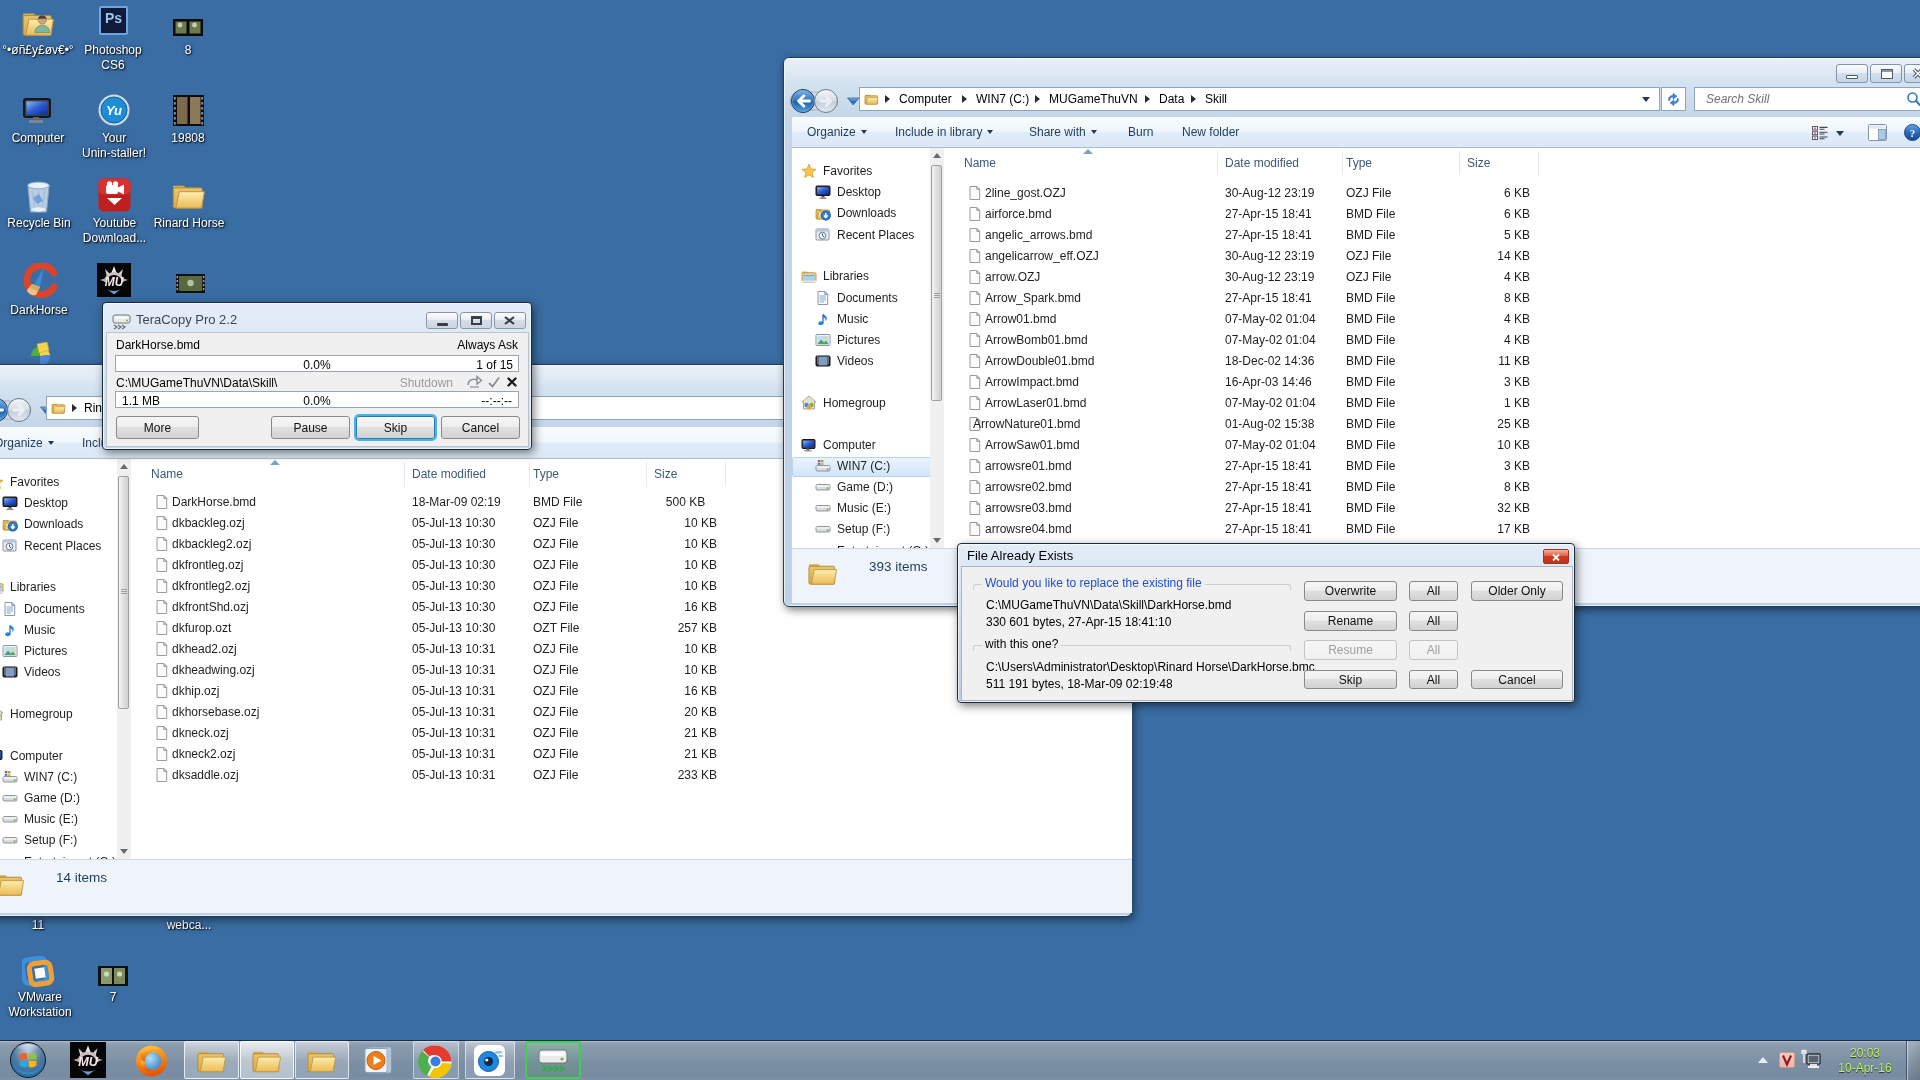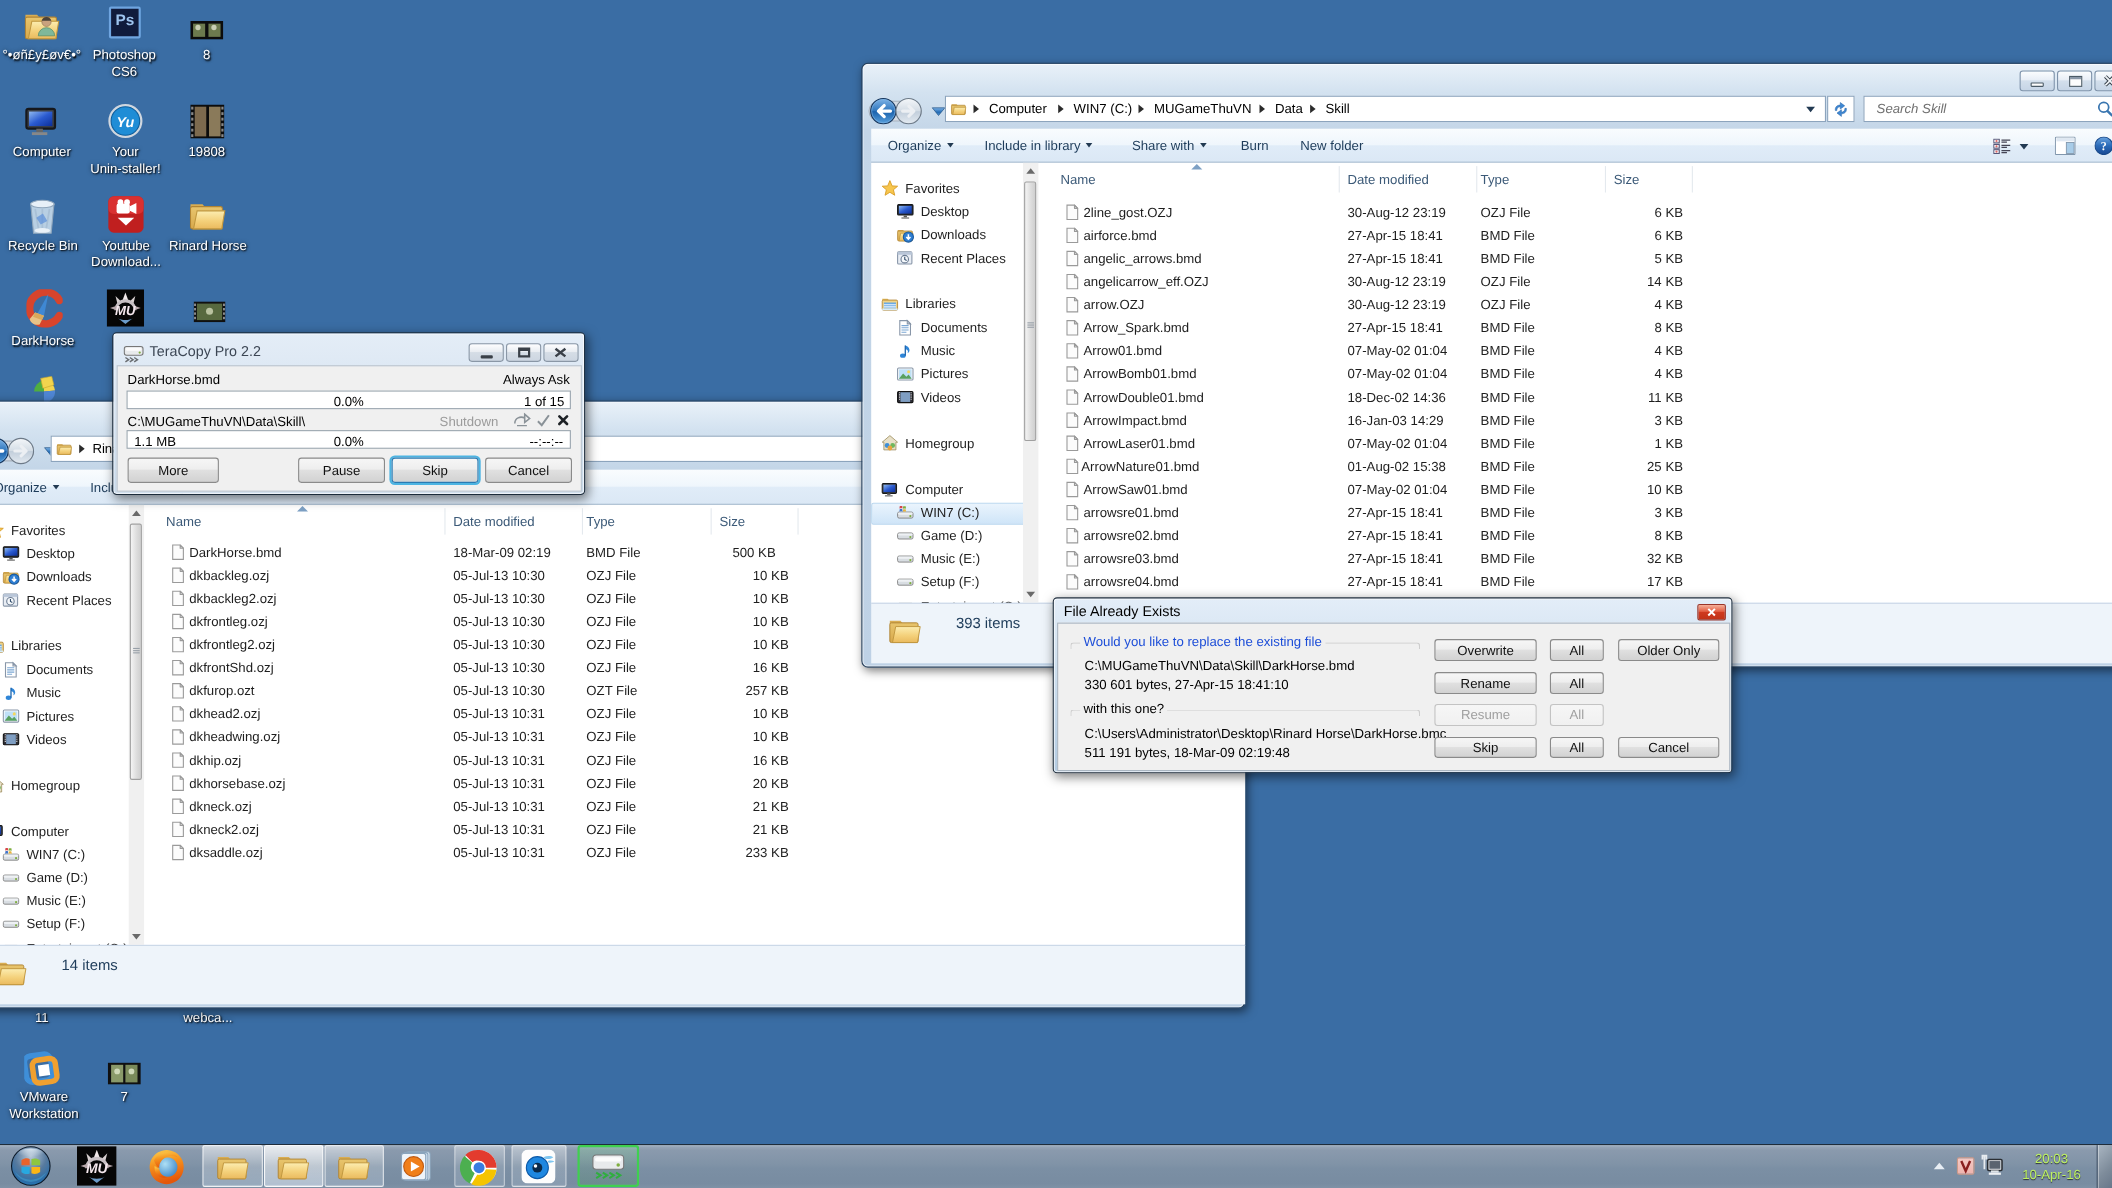--- a/index.html
+++ b/index.html
@@ -801,38 +801,38 @@
         <span class="abs" style="left:38px;top:3px">ArrowDouble01.bmd</span>
         <span class="abs" style="left:278px;top:3px">18-Dec-02 14:36</span>
         <span class="abs" style="left:399px;top:3px">BMD File</span>
         <span class="abs" style="left:520px;top:3px;width:63px;text-align:right">11 KB</span>
       </div>
 <div class="row" style="left:155px;top:224px;width:640px;">
         <svg class="abs" style="left:20px;top:2px" width="16" height="16">
           <use href="#file16"></use>
         </svg>
         <span class="abs" style="left:38px;top:3px">ArrowImpact.bmd</span>
-        <span class="abs" style="left:278px;top:3px">16-Jan-03 14:29</span>
+        <span class="abs" style="left:278px;top:3px">16-Apr-03 14:46</span>
         <span class="abs" style="left:399px;top:3px">BMD File</span>
         <span class="abs" style="left:520px;top:3px;width:63px;text-align:right">3 KB</span>
       </div>
 <div class="row" style="left:155px;top:245px;width:640px;">
         <svg class="abs" style="left:20px;top:2px" width="16" height="16">
           <use href="#file16"></use>
         </svg>
         <span class="abs" style="left:38px;top:3px">ArrowLaser01.bmd</span>
         <span class="abs" style="left:278px;top:3px">07-May-02 01:04</span>
         <span class="abs" style="left:399px;top:3px">BMD File</span>
         <span class="abs" style="left:520px;top:3px;width:63px;text-align:right">1 KB</span>
       </div>
 <div class="row" style="left:155px;top:266px;width:640px;">
         <svg class="abs" style="left:20px;top:2px" width="16" height="16">
           <use href="#file16"></use>
         </svg>
-        <span class="abs" style="left:36px;top:3px">ArrowNature01.bmd</span>
+        <span class="abs" style="left:26px;top:3px">ArrowNature01.bmd</span>
         <span class="abs" style="left:278px;top:3px">01-Aug-02 15:38</span>
         <span class="abs" style="left:399px;top:3px">BMD File</span>
         <span class="abs" style="left:520px;top:3px;width:63px;text-align:right">25 KB</span>
       </div>
 <div class="row" style="left:155px;top:287px;width:640px;">
         <svg class="abs" style="left:20px;top:2px" width="16" height="16">
           <use href="#file16"></use>
         </svg>
         <span class="abs" style="left:38px;top:3px">ArrowSaw01.bmd</span>
         <span class="abs" style="left:278px;top:3px">07-May-02 01:04</span>

